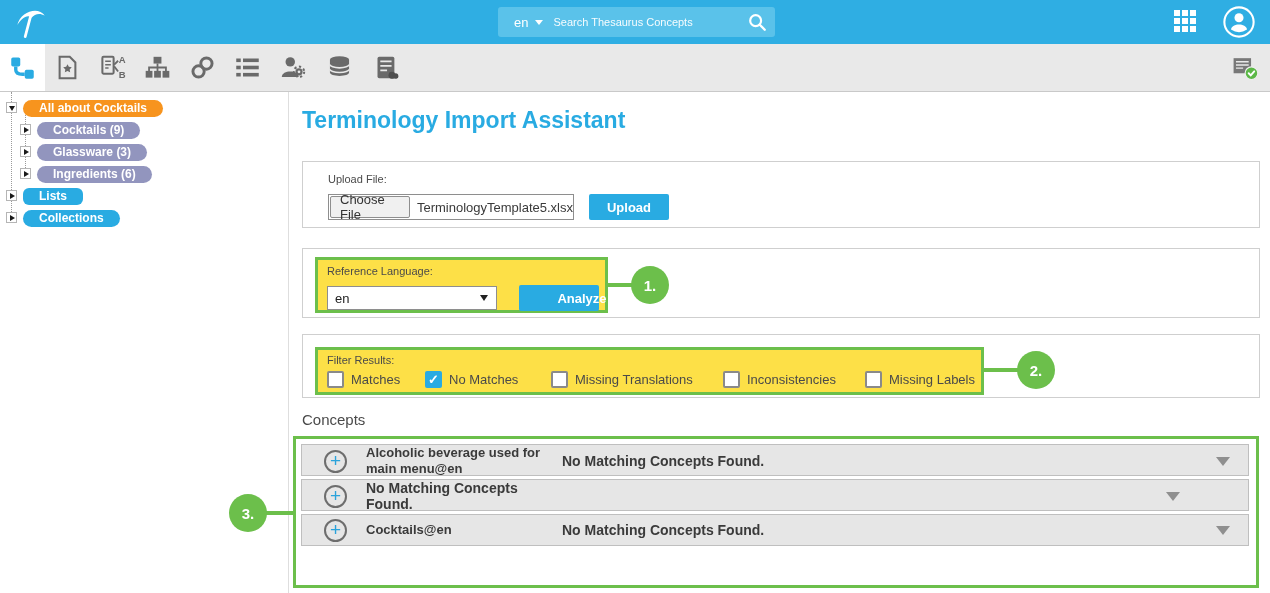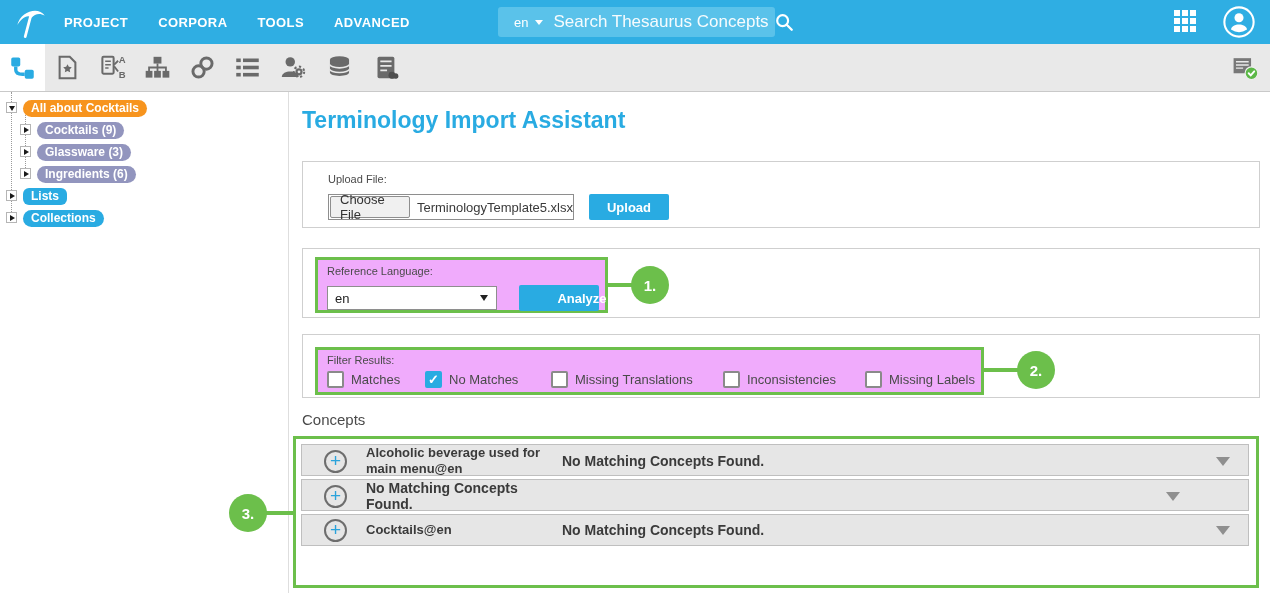--- a/index.html
+++ b/index.html
@@ -11,21 +11,21 @@
   .topbar { position:absolute; left:0; top:0; width:1270px; height:44px; background:#2FAEE3; }
   .logo { position:absolute; left:12px; top:4px; width:38px; height:38px; }
   .menu { position:absolute; left:64px; top:0; height:44px; display:flex; align-items:center; gap:30px; }
   .menu-item { color:#fff; font-size:13px; font-weight:bold; letter-spacing:.4px; cursor:pointer; }
   .searchbox { position:absolute; left:498px; top:7px; width:277px; height:30px; background:#5AC2EA;
                border-radius:3px; display:flex; align-items:center; }
   .lang-sel { display:flex; align-items:center; gap:7px; padding:0 10px 0 16px; cursor:pointer; }
   .lang-sel span { color:#fff; font-size:13px; }
   .caret-down { width:0; height:0; border-left:4px solid transparent; border-right:4px solid transparent;
                 border-top:5px solid #fff; }
-  .search-input { flex:1; background:transparent; border:none; outline:none; color:#fff; font-size:17px;
+  .search-input { flex:1; background:transparent; border:none; outline:none; color:#fff; font-size:11px;
                   font-family:"Liberation Sans", sans-serif; }
   .search-input::placeholder { color:#fff; opacity:.95; }
   .search-btn { width:36px; height:30px; display:flex; align-items:center; justify-content:center; cursor:pointer; }
   .grid-btn { position:absolute; left:1174px; top:10px; width:24px; height:24px; cursor:pointer; }
   .grid-btn i { position:absolute; width:6px; height:6px; background:#fff; }
   .avatar-btn { position:absolute; left:1222px; top:5px; width:34px; height:34px; cursor:pointer; }
 
   
   .toolbar { position:absolute; left:0; top:44px; width:1270px; height:48px; background:#E9E9E9;
              border-bottom:1px solid #C9C9C9; }
@@ -39,21 +39,21 @@
   .sidebar { position:absolute; left:0; top:92px; width:289px; height:501px; background:#fff;
              border-right:1px solid #DEDEDE; }
   .guide { position:absolute; border-left:1px dotted #9a9a9a; }
   .expander { position:absolute; width:11px; height:11px; background:#fff; border:1px solid #b5b5b5;
               display:flex; align-items:center; justify-content:center; cursor:pointer; }
   .tri-right { width:0; height:0; border-top:3.5px solid transparent; border-bottom:3.5px solid transparent;
                border-left:5px solid #1a1a1a; margin-left:1px; }
   .tri-down { width:0; height:0; border-left:3.5px solid transparent; border-right:3.5px solid transparent;
               border-top:5px solid #1a1a1a; margin-top:1px; }
   .pill { position:absolute; height:17px; line-height:16px; border-radius:9px; color:#fff; font-size:12px;
-          font-weight:bold; padding:0 8px; white-space:nowrap; cursor:pointer; }
+          font-weight:bold; padding:0 16px; white-space:nowrap; cursor:pointer; }
   .pill.orange { background:#F7941E; }
   .pill.purple { background:#9295BE; }
   .pill.blue { background:#29ABE2; }
 
   
   .page-title { position:absolute; left:302px; top:107px; font-size:23px; color:#29ABE2; }
   .card { position:absolute; left:302px; width:958px; background:#fff; border:1px solid #CFCFCF; }
   .card-upload { top:161px; height:67px; }
   .card-reference { top:248px; height:70px; }
   .card-filter { top:334px; height:64px; }
@@ -62,21 +62,21 @@
   .upload-label { position:absolute; left:25px; top:11px; }
   .filewidget { position:absolute; left:25px; top:32px; width:246px; height:26px; border:1px solid #8E8E8E;
                 background:#fff; display:flex; align-items:center; cursor:pointer; }
   .choosefile { height:22px; margin-left:1px; padding:0 9px; background:#F0F0F0; border:1px solid #8E8E8E;
                 border-radius:2px; font-size:13px; color:#333; display:flex; align-items:center; cursor:pointer; }
   .filename { font-size:13px; color:#3a3a3a; padding-left:7px; white-space:nowrap; }
   .btn-blue { background:#29ABE2; color:#fff; font-size:13px; font-weight:bold; border:none; border-radius:2px;
               display:flex; align-items:center; justify-content:center; cursor:pointer; }
   .upload-btn { position:absolute; left:286px; top:32px; width:80px; height:26px; }
 
-  .greenbox { position:absolute; border:3px solid #6CBF4B; background:#f0abfc; }
+  .greenbox { position:absolute; border:3px solid #6CBF4B; background:#fde047; }
   .gb-reference { left:315px; top:257px; width:293px; height:56px; }
   .gb-filter { left:315px; top:347px; width:669px; height:48px; }
   .gb-results { left:293px; top:436px; width:966px; height:152px; background:transparent; }
 
   .ref-label { position:absolute; left:9px; top:5px; }
   .fake-select { position:absolute; left:9px; top:26px; width:170px; height:24px; background:#fff;
                  border:1px solid #8E8E8E; display:flex; align-items:center; cursor:pointer; }
   .fake-select .val { flex:1; font-size:13px; color:#222; padding-left:7px; }
   .sel-arrow { width:0; height:0; border-left:4.5px solid transparent; border-right:4.5px solid transparent;
                border-top:6px solid #222; margin-right:8px; }
@@ -111,26 +111,20 @@
 </head>
 <body>
 
 <div class="stage">
 
   <div class="topbar">
     <svg class="logo" viewBox="0 0 36 36">
       <path d="M5 20 C8 7 25 2 31 11 C26 8 21.5 9.5 18.5 13 C14.5 9.5 9 13.5 5 20 Z" fill="#fff"></path>
       <path d="M17.5 12 L12.5 31" stroke="#fff" stroke-width="2.6" stroke-linecap="round" fill="none"></path>
     </svg>
-    <div class="menu">
-      <span class="menu-item">PROJECT</span>
-      <span class="menu-item">CORPORA</span>
-      <span class="menu-item">TOOLS</span>
-      <span class="menu-item">ADVANCED</span>
-    </div>
     <div class="searchbox">
       <div class="lang-sel">
         <span>en</span>
         <i class="caret-down"></i>
       </div>
       <input class="search-input" placeholder="Search Thesaurus Concepts" style="">
       <div class="search-btn">
         <svg width="20" height="20" viewBox="0 0 22 22">
           <circle cx="9.5" cy="9.5" r="6" fill="none" stroke="#fff" stroke-width="2.4"></circle>
           <path d="M14 14 L19.5 19.5" stroke="#fff" stroke-width="2.6" stroke-linecap="round"></path>

